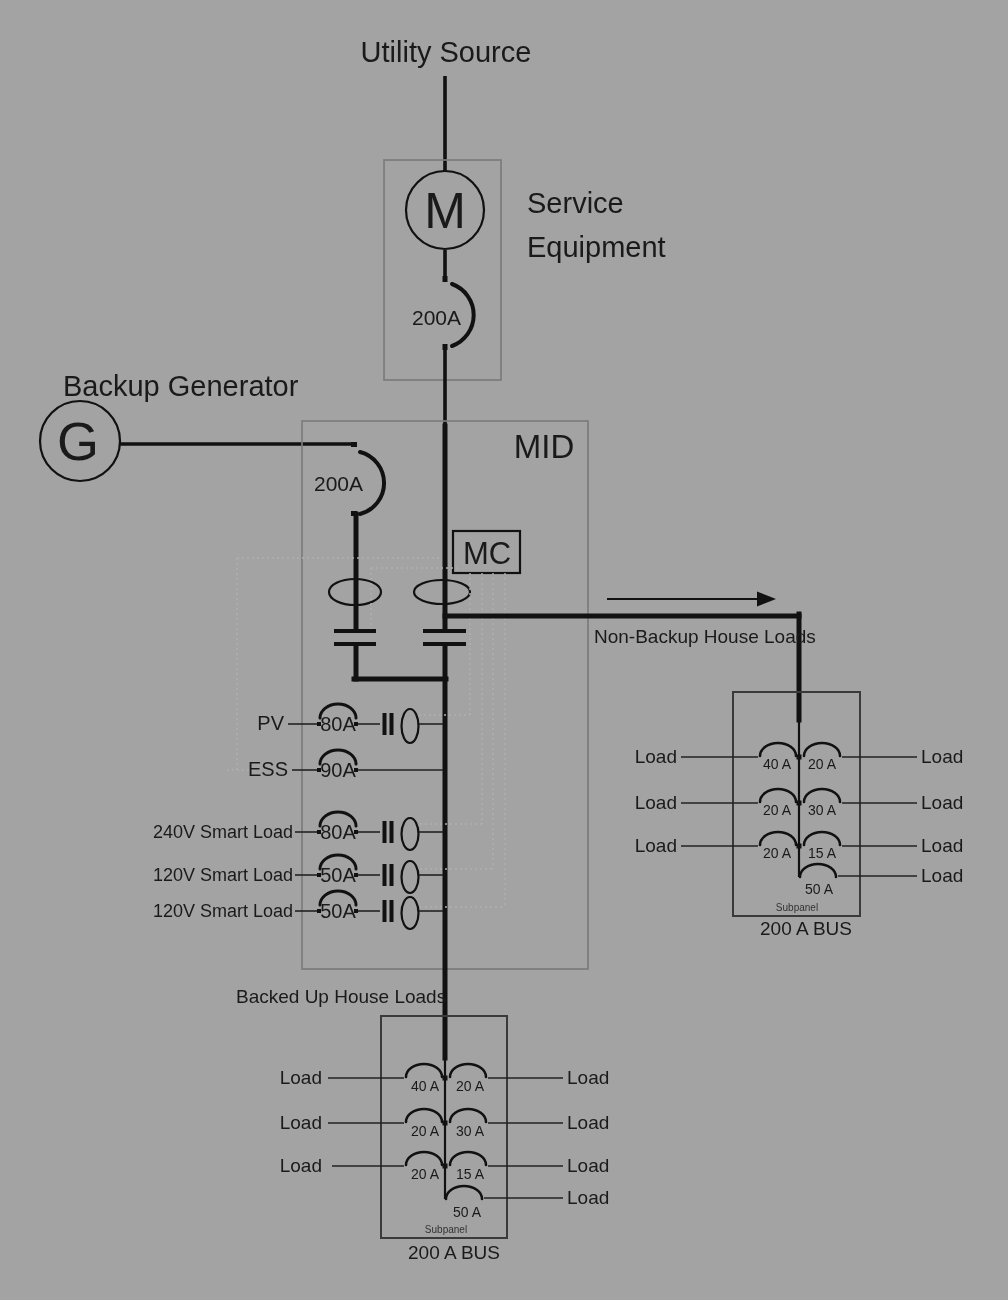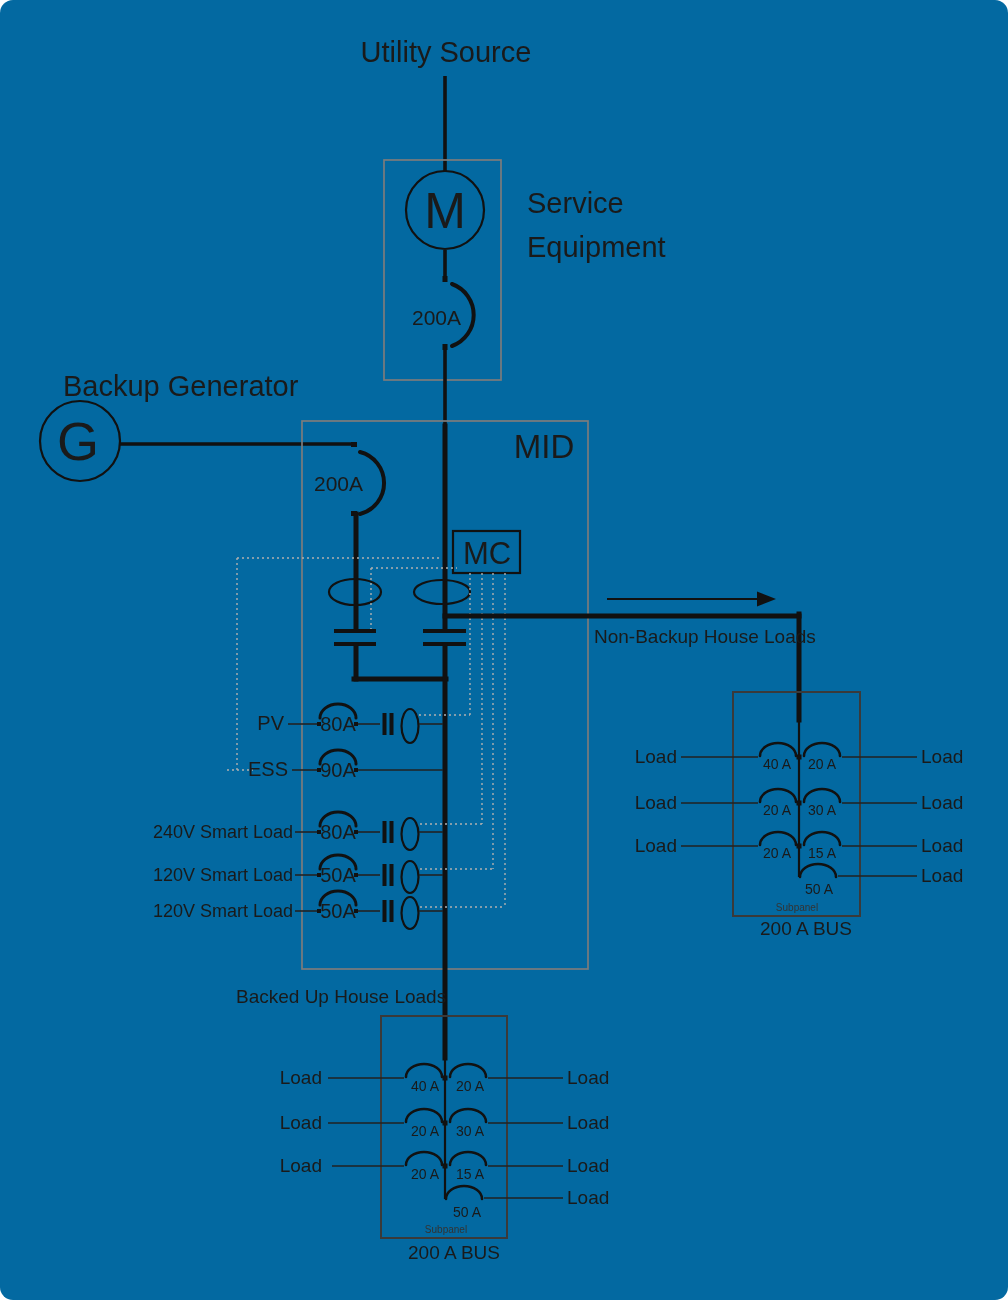--- a/index.html
+++ b/index.html
@@ -1,16 +1,16 @@
 <!DOCTYPE html>
 <html><head>
 <meta charset="utf-8">
 <style>
   html,body{margin:0;padding:0;background:#ffffff;}
-  .stage{width:1008px;height:1300px;position:relative;background:#0369a1;border-radius:13px;}
+  .stage{width:1008px;height:1300px;position:relative;background:#a3a3a3;}
   svg{display:block;}
   text{font-family:"Liberation Sans",sans-serif;fill:#1a1a1a;}
   .big{font-size:29px;}
   .midlbl{font-size:33px;}
   .mclbl{font-size:31px;}
   .symM{font-size:50px;}
   .symG{font-size:54px;}
   .rate{font-size:21px;}
   .der{font-size:20px;}
   .derl{font-size:18px;}

